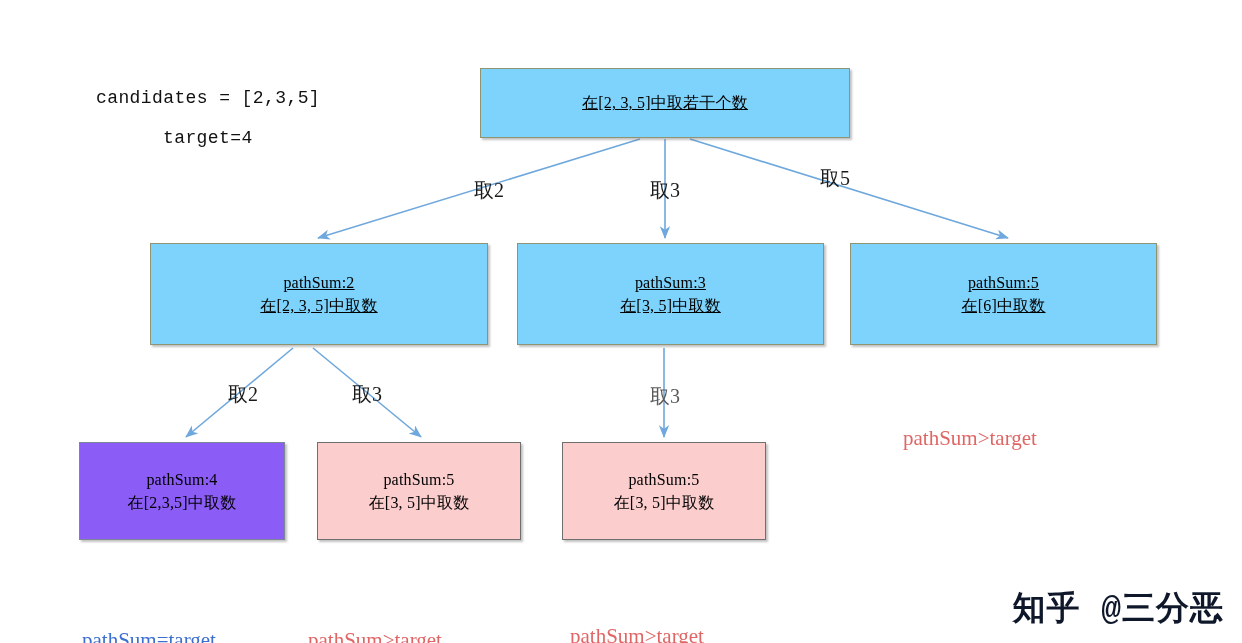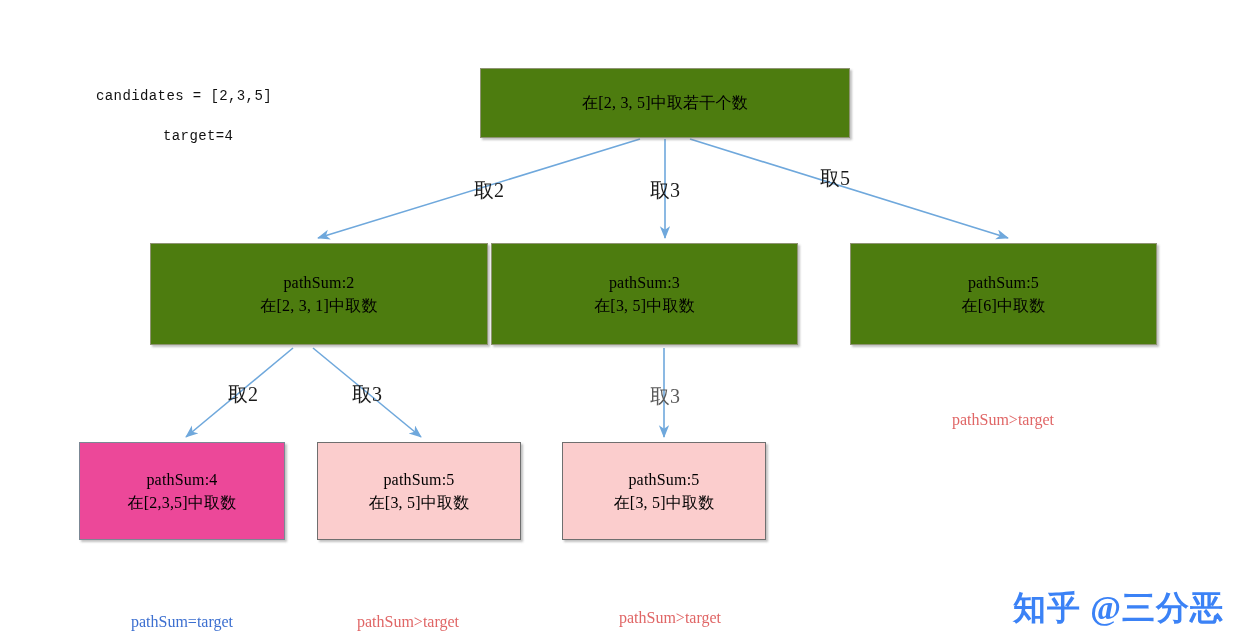--- a/index.html
+++ b/index.html
@@ -32,64 +32,63 @@
     flex-direction: column;
     align-items: center;
     justify-content: center;
     text-align: center;
     color: #000000;
     font-family: "Liberation Serif", "DejaVu Serif", serif;
     font-size: 16px;
     line-height: 1.45;
     letter-spacing: 0.2px;
   }
-  .node.green  { background: #4d7c0f; border-color: #8f9473; }
-  .node.blue   { background: #ec4899; border-color: #7b8794; }
+  .node.green  { background: #7dd3fc; border-color: #8f9473; text-decoration: underline; }
+  .node.blue   { background: #8b5cf6; border-color: #7b8794; }
   .node.pink   { background: #fbcdcd; border-color: #6f6f6f; }
 
   .node-line { display: block; white-space: pre; }
 
   .edge-label {
     position: absolute;
     font-family: "Liberation Serif", "DejaVu Serif", serif;
     font-size: 20px;
     color: #1a1a1a;
     white-space: pre;
   }
   .edge-label.faint { color: #5a5a5a; }
 
   .code-text {
     position: absolute;
     font-family: "Liberation Mono", "DejaVu Sans Mono", monospace;
-    font-size: 14px;
+    font-size: 18px;
     color: #111111;
     white-space: pre;
     letter-spacing: 0.4px;
   }
 
   .note {
     position: absolute;
-    text-align: center;
     font-family: "Liberation Serif", "DejaVu Serif", serif;
-    font-size: 16px;
+    font-size: 21px;
     line-height: 1.5;
     white-space: pre;
   }
   .note.red  { color: #e06666; }
   .note.blue { color: #3c6fd0; }
   .note .l { display: block; }
 
   #watermark {
     position: absolute;
     right: 18px;
     bottom: 12px;
-    font-family: Liberation Serif, serif;
+    font-family: Liberation Mono, monospace;
     font-size: 33px;
     font-weight: bold;
-    color: #3b82f6;
+    color: #0f172a;
     white-space: pre;
     letter-spacing: 1px;
   }
 </style>
 </head>
 <body>
 
 <div id="canvas">
 
   <svg id="edges" viewBox="0 0 1242 643" xmlns="http://www.w3.org/2000/svg">
@@ -113,24 +112,24 @@
 
   <div class="code-text" style="left:96px; top:88px;">candidates = [2,3,5]</div>
   <div class="code-text" style="left:163px; top:128px;">target=4</div>
 
   <div class="node green" style="left:480px; top:68px; width:370px; height:70px;">
     <span class="node-line">在[2, 3, 5]中取若干个数</span>
   </div>
 
   <div class="node green" style="left:150px; top:243px; width:338px; height:102px;">
     <span class="node-line">pathSum:2</span>
-    <span class="node-line">在[2, 3, 1]中取数</span>
+    <span class="node-line">在[2, 3, 5]中取数</span>
   </div>
 
-  <div class="node green" style="left:491px; top:243px; width:307px; height:102px;">
+  <div class="node green" style="left:517px; top:243px; width:307px; height:102px;">
     <span class="node-line">pathSum:3</span>
     <span class="node-line">在[3, 5]中取数</span>
   </div>
 
   <div class="node green" style="left:850px; top:243px; width:307px; height:102px;">
     <span class="node-line">pathSum:5</span>
     <span class="node-line">在[6]中取数</span>
   </div>
 
   <div class="node blue" style="left:79px; top:442px; width:206px; height:98px;">

